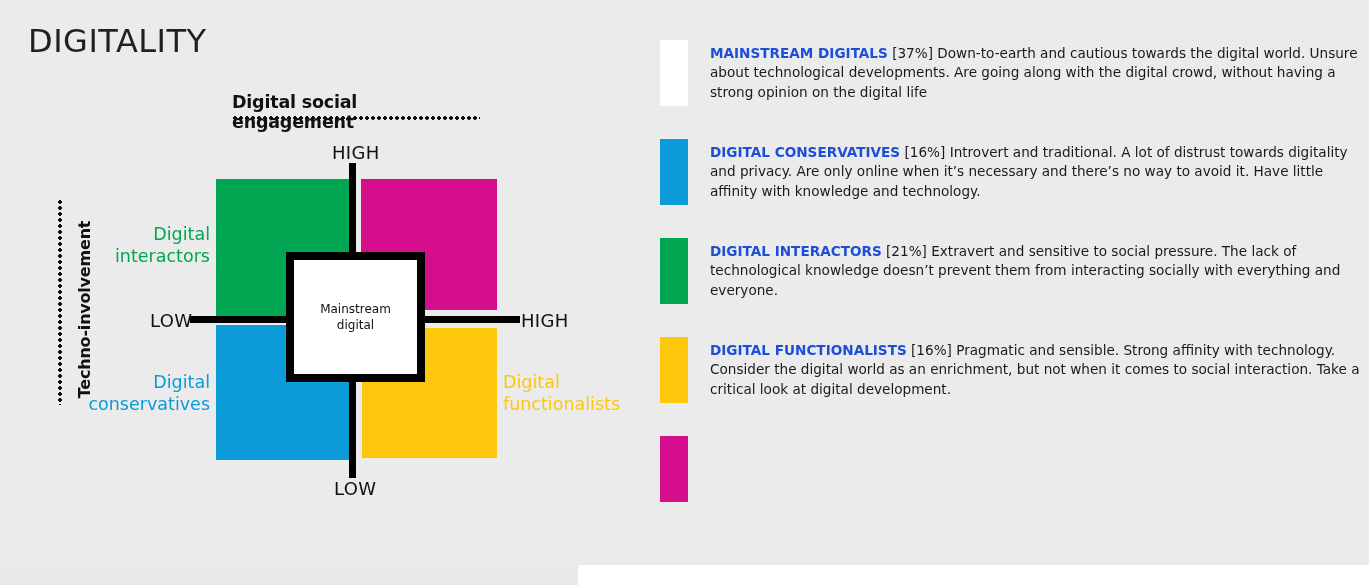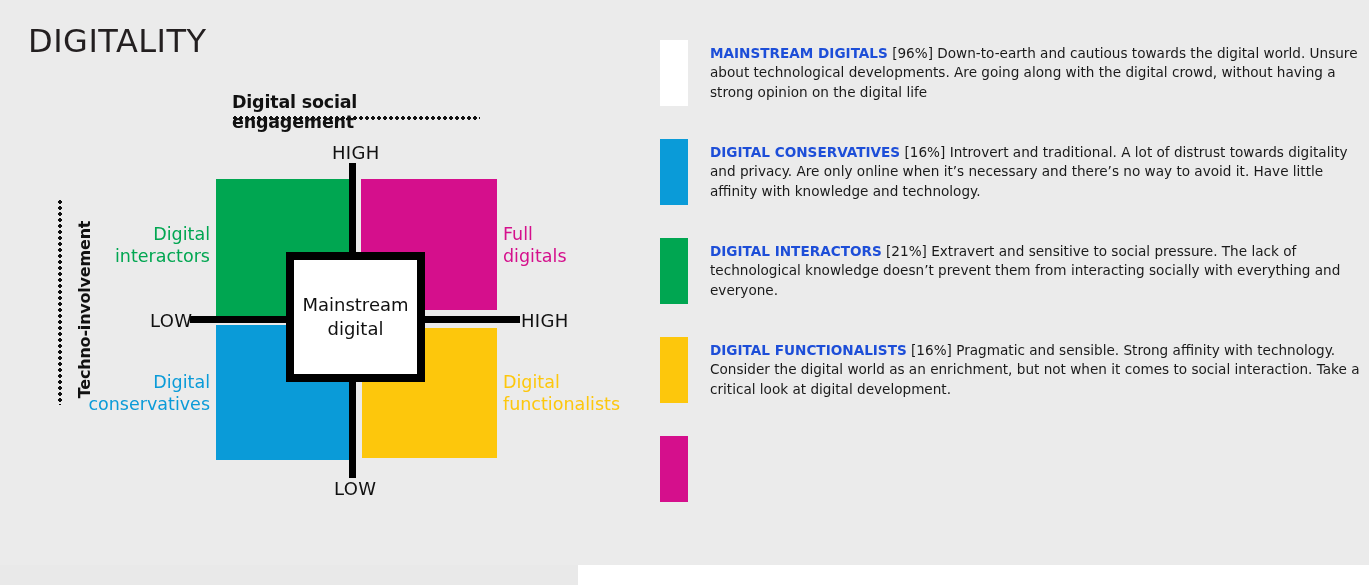--- a/index.html
+++ b/index.html
@@ -136,21 +136,21 @@
     background: #ffffff;
     border: 8px solid #000;
     box-sizing: border-box;
     display: flex;
     flex-direction: column;
     align-items: center;
     justify-content: center;
     z-index: 5;
   }
   #center-box span {
-    font-size: 18px;
+    font-size: 12px;
     line-height: 1.35;
     color: #111;
     font-family: "DejaVu Sans", sans-serif;
     text-align: right;
     display: block;
   }
 
   
   .quad-label {
     position: absolute;
@@ -249,44 +249,40 @@
   <div id="center-box">
     <span>Mainstream</span>
     <span>digital</span>
   </div>
 
   <div class="quad-label" id="label-digital-interactors" style="color: rgb(0, 166, 81);">
     <span>Digital</span><br>
     <span>interactors</span>
   </div>
 
-  <div class="quad-label" id="label-full-digitals" style="color: rgb(213, 15, 140);">
-    <span>Full</span><br>
-    <span>digitals</span>
-  </div>
 
   <div class="quad-label" id="label-digital-conservatives" style="color: rgb(10, 155, 216);">
     <span>Digital</span><br>
     <span>conservatives</span>
   </div>
 
   <div class="quad-label" id="label-digital-functionalists" style="color: rgb(253, 199, 12);">
     <span>Digital</span><br>
     <span>functionalists</span>
   </div>
 
 </div>
 
 <div id="legend-panel">
 
   <div class="legend-item">
     <div class="legend-swatch" style="background: rgb(255, 255, 255);"></div>
     <div class="legend-text">
       <span class="legend-name">MAINSTREAM DIGITALS</span>
-      <span class="legend-pct">[96%]</span>
+      <span class="legend-pct">[37%]</span>
       <span class="legend-desc">Down-to-earth and cautious towards the digital world. Unsure about technological developments. Are going along with the digital crowd, without having a strong opinion on the digital life</span>
     </div>
   </div>
 
   <div class="legend-item">
     <div class="legend-swatch" style="background: rgb(10, 155, 216);"></div>
     <div class="legend-text">
       <span class="legend-name">DIGITAL CONSERVATIVES</span>
       <span class="legend-pct">[16%]</span>
       <span class="legend-desc">Introvert and traditional. A lot of distrust towards digitality and privacy. Are only online when it’s necessary and there’s no way to avoid it. Have little affinity with knowledge and technology.</span>

